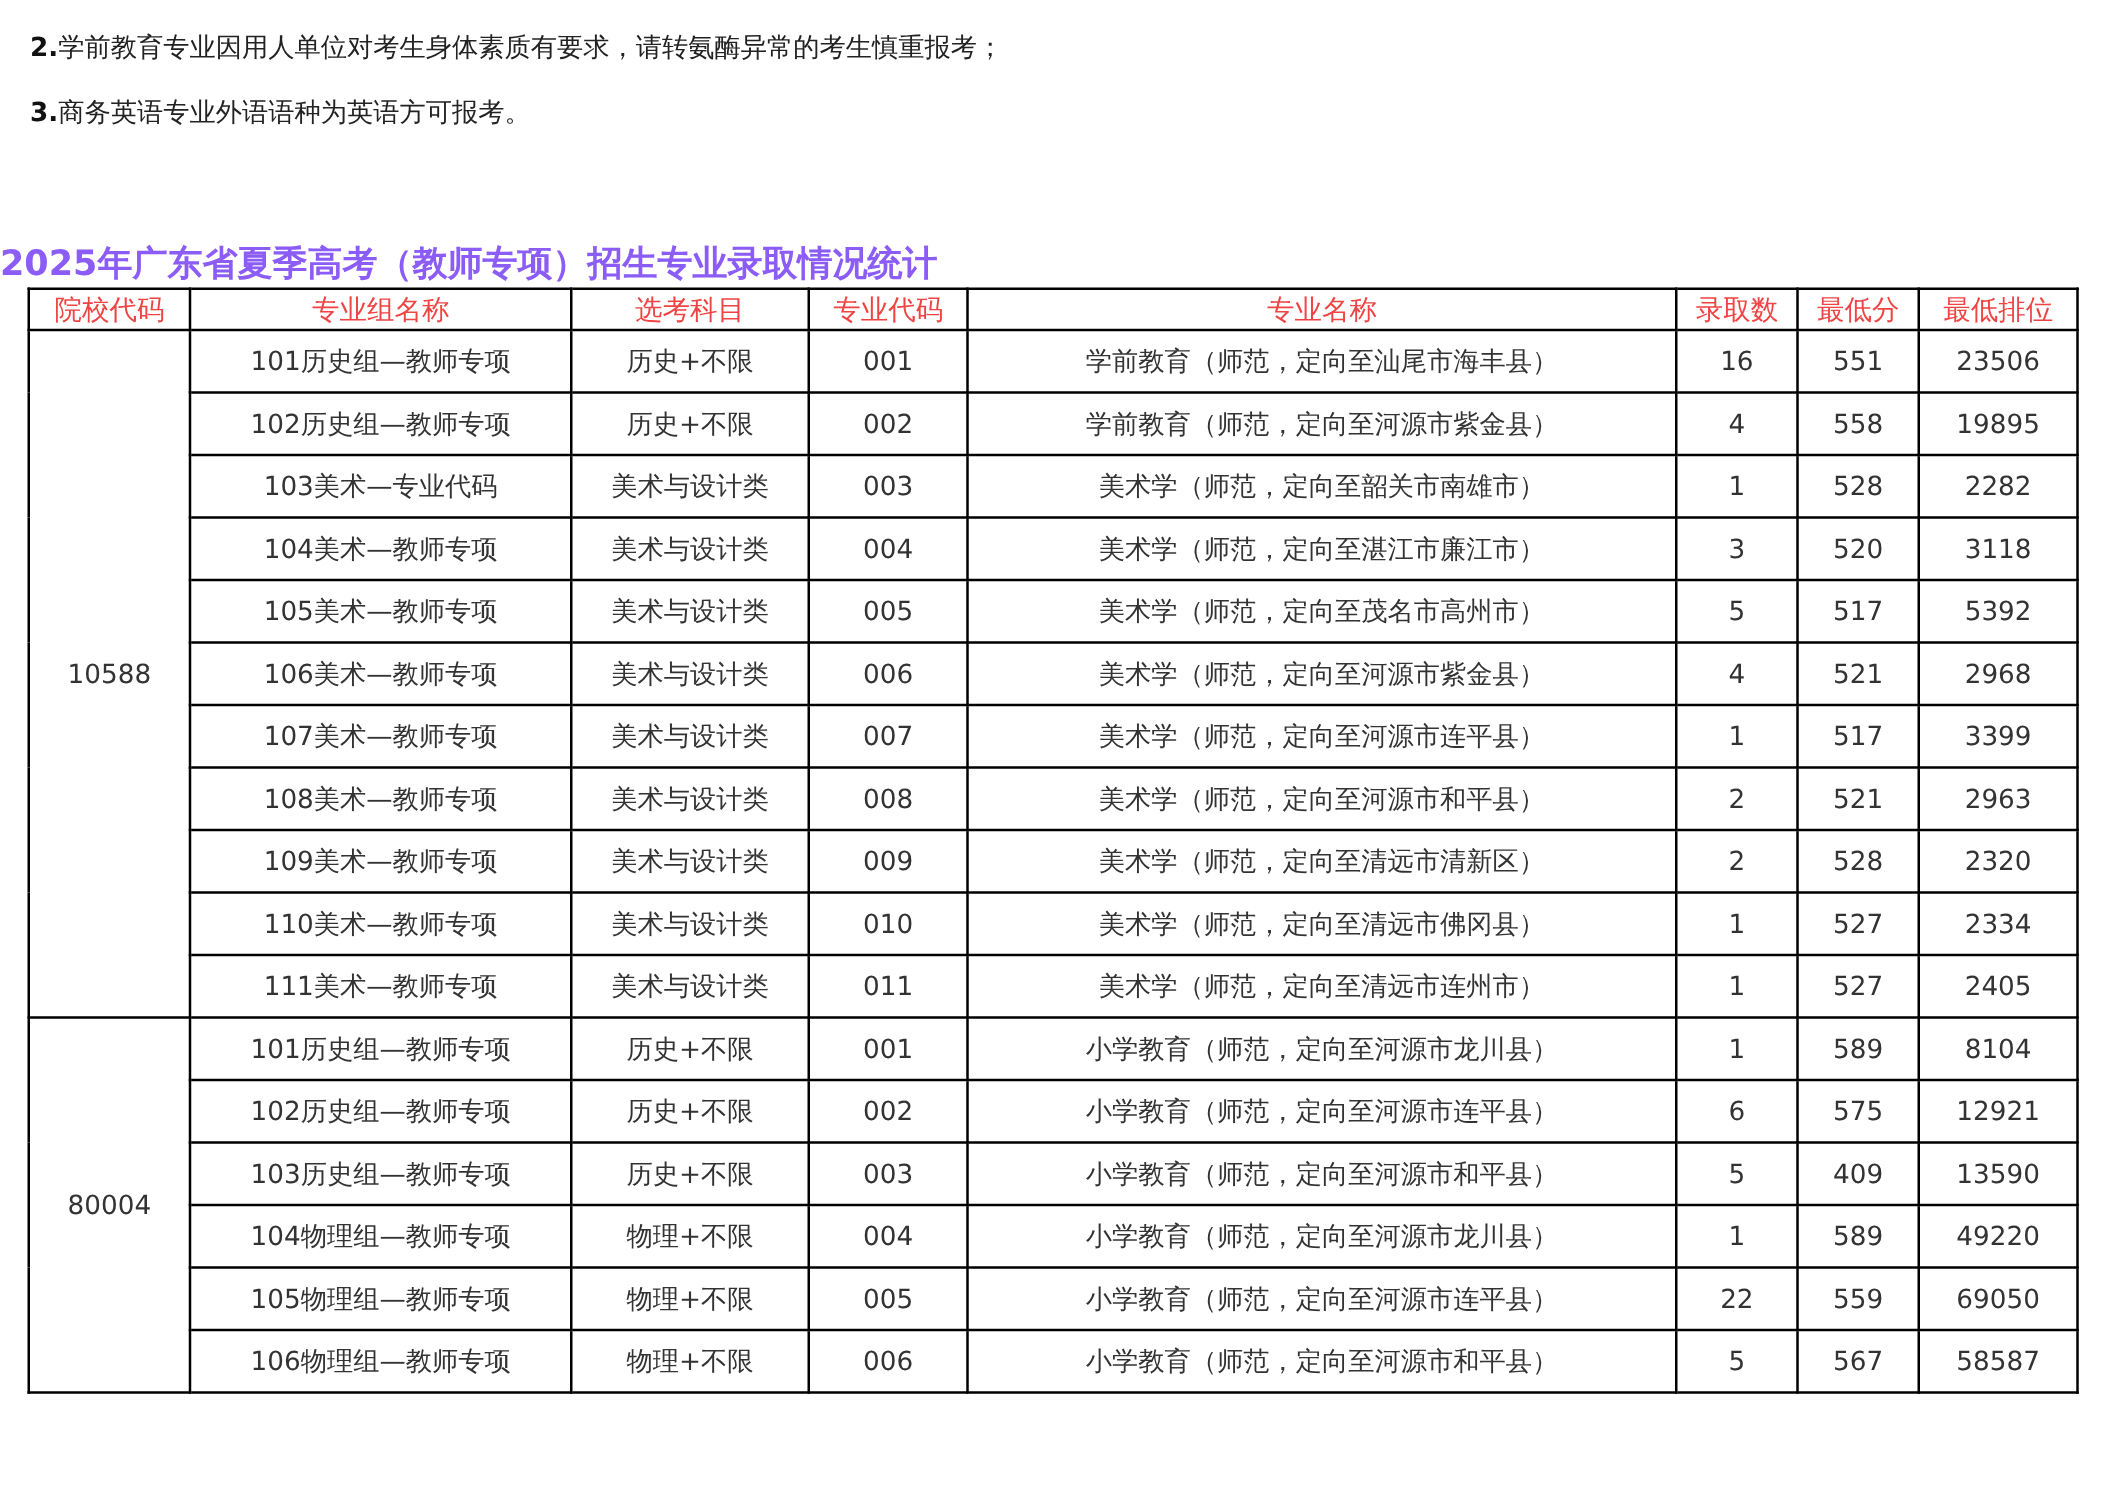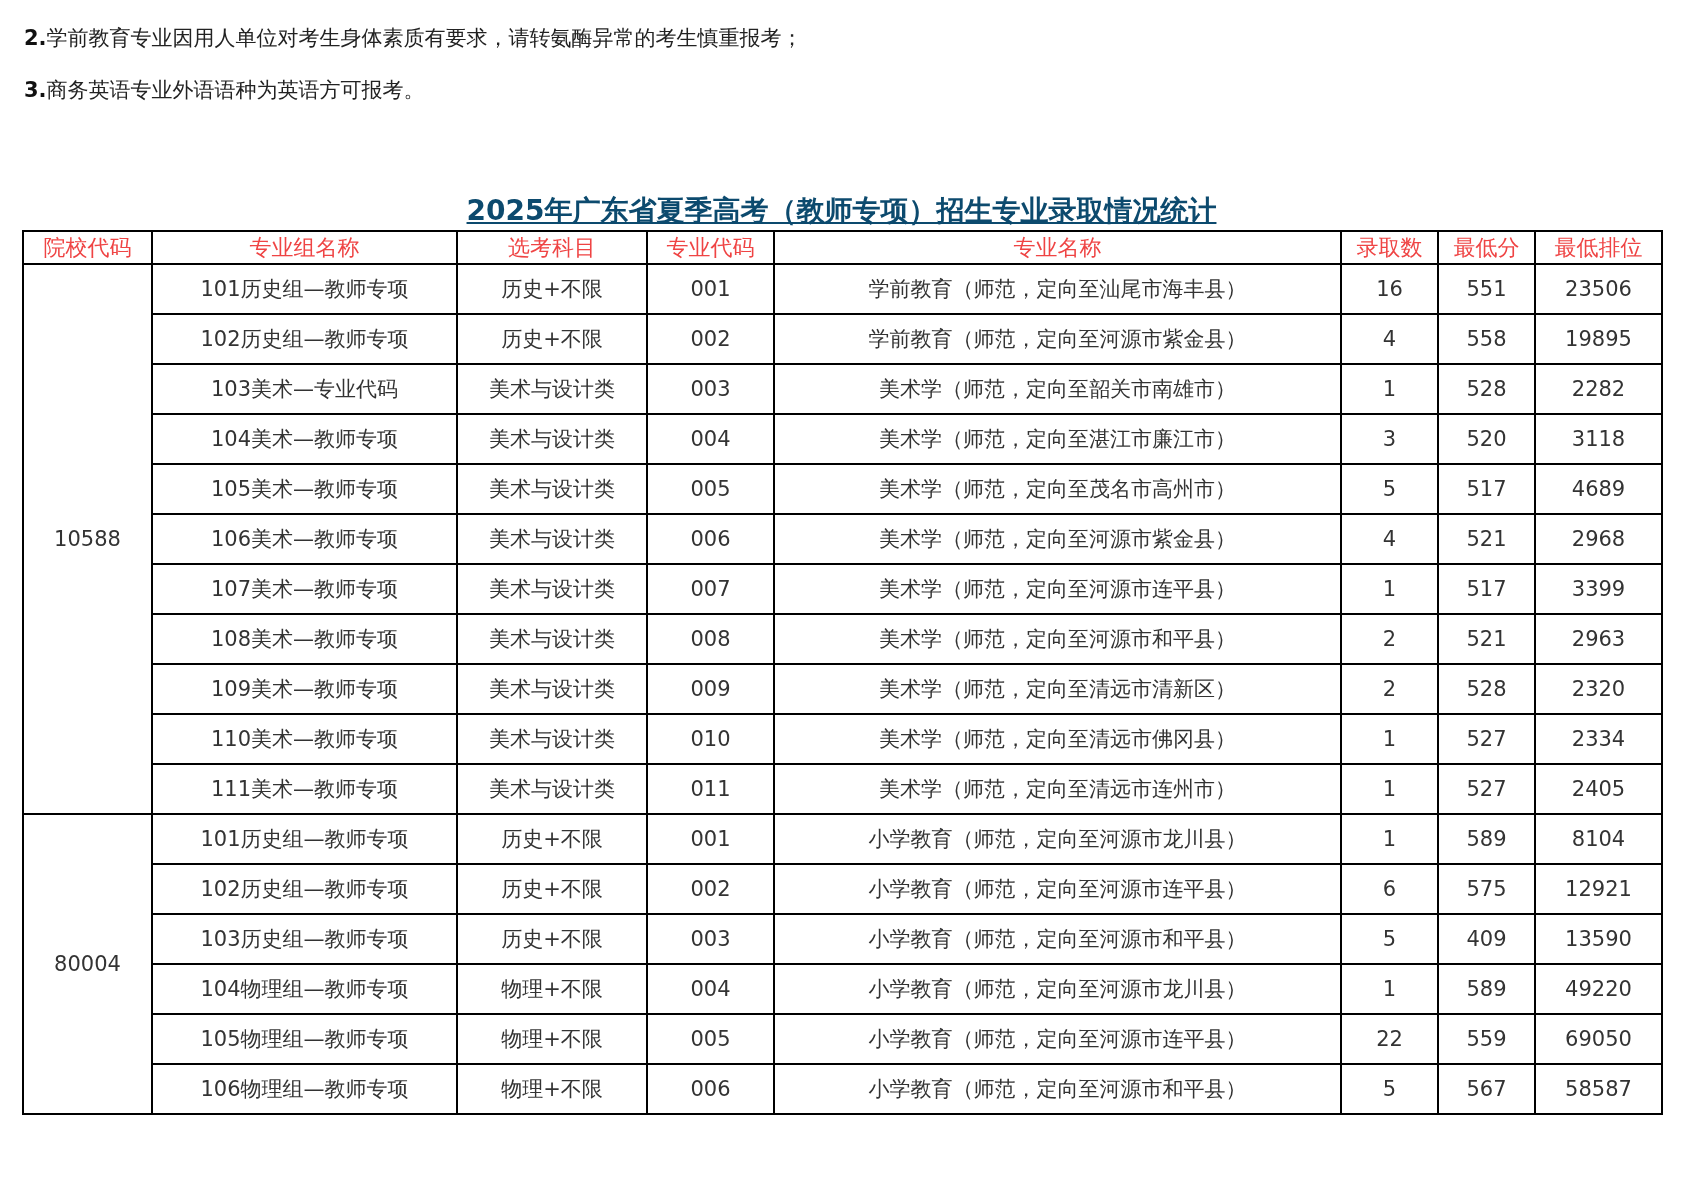--- a/index.html
+++ b/index.html
@@ -7,24 +7,23 @@
     width: 1683px; height: 1190px; position: relative; overflow: hidden;
     font-family: "DejaVu Sans", "Liberation Sans", sans-serif; color: #111;
   }
   .note-line {
     position: absolute; left: 24px; font-size: 21px; color: #222; white-space: nowrap;
   }
   .note-line .num { font-weight: bold; color: #111; }
   #note2 { top: 24px; }
   #note3 { top: 76px; }
   .title {
-    position: absolute; left: 0; width: 1683px; top: 192px; text-align: center;
-    font-size: 28px; font-weight: bold; color: #0c4a6e; white-space: nowrap;
+    position: absolute; left: 0; width: 1683px; top: 192px; text-align: left;
+    font-size: 28px; font-weight: bold; color: #8b5cf6; white-space: nowrap;
     padding-left: 0px;
-    text-decoration: underline;
   }
   table.stats {
     position: absolute; left: 22px; top: 230px;
     border-collapse: collapse; table-layout: fixed; width: 1639px;
   }
   table.stats th, table.stats td {
     border: 2px solid #000; text-align: center; vertical-align: middle; padding: 0;
     white-space: nowrap; overflow: hidden;
   }
   table.stats th {
@@ -108,21 +107,21 @@
         <td class="num-cell">520</td>
         <td class="num-cell">3118</td>
       </tr>
       <tr>
         <td>105美术—教师专项</td>
         <td>美术与设计类</td>
         <td class="num-cell">005</td>
         <td>美术学（师范，定向至茂名市高州市）</td>
         <td class="num-cell">5</td>
         <td class="num-cell">517</td>
-        <td class="num-cell">4689</td>
+        <td class="num-cell">5392</td>
       </tr>
       <tr>
         <td>106美术—教师专项</td>
         <td>美术与设计类</td>
         <td class="num-cell">006</td>
         <td>美术学（师范，定向至河源市紫金县）</td>
         <td class="num-cell">4</td>
         <td class="num-cell">521</td>
         <td class="num-cell">2968</td>
       </tr>

